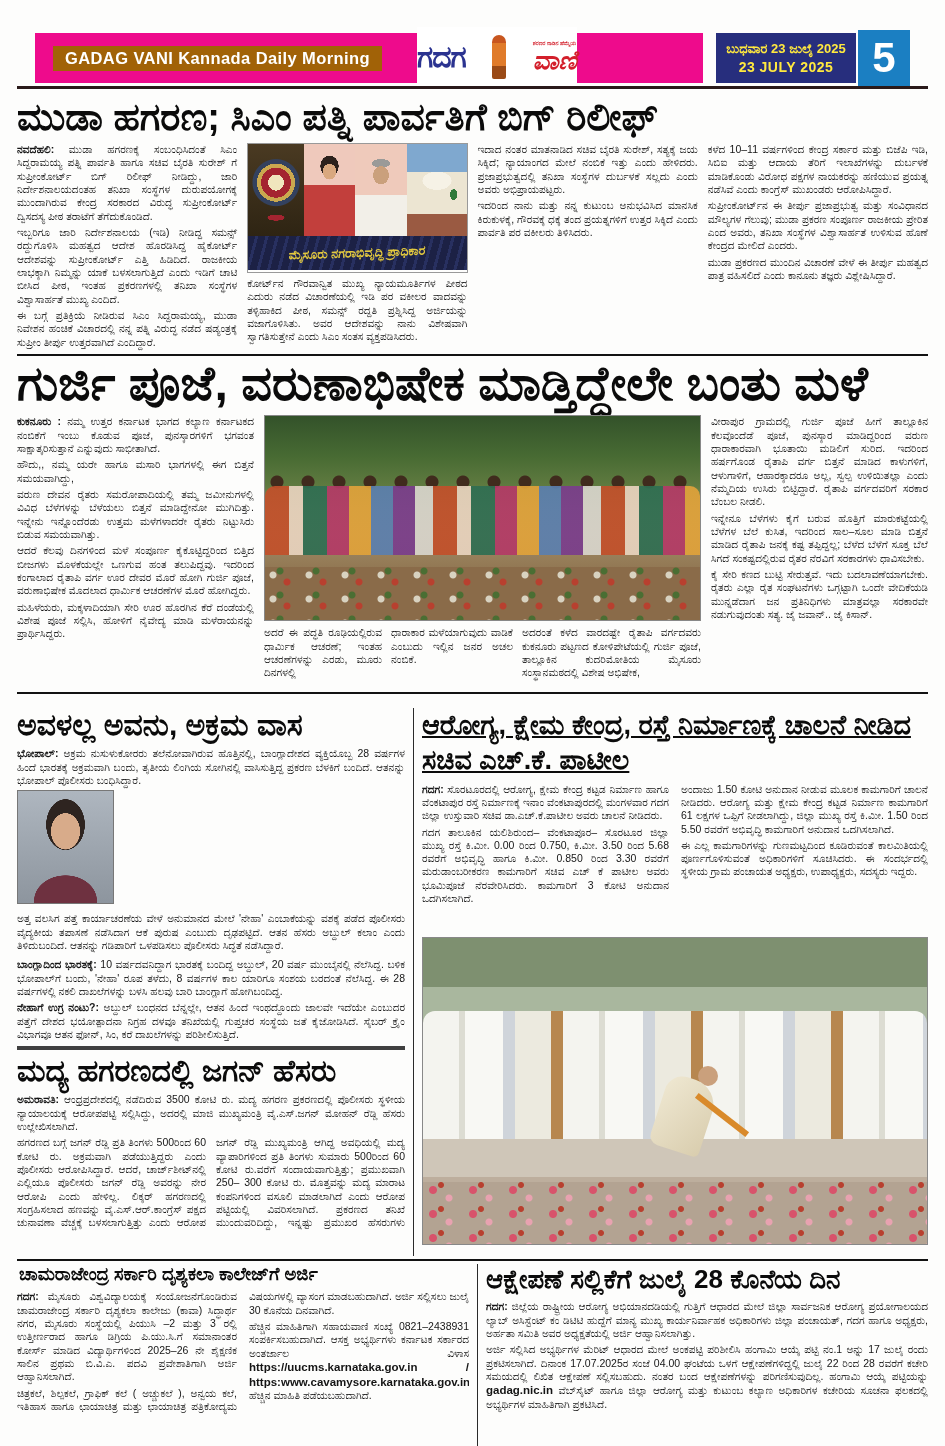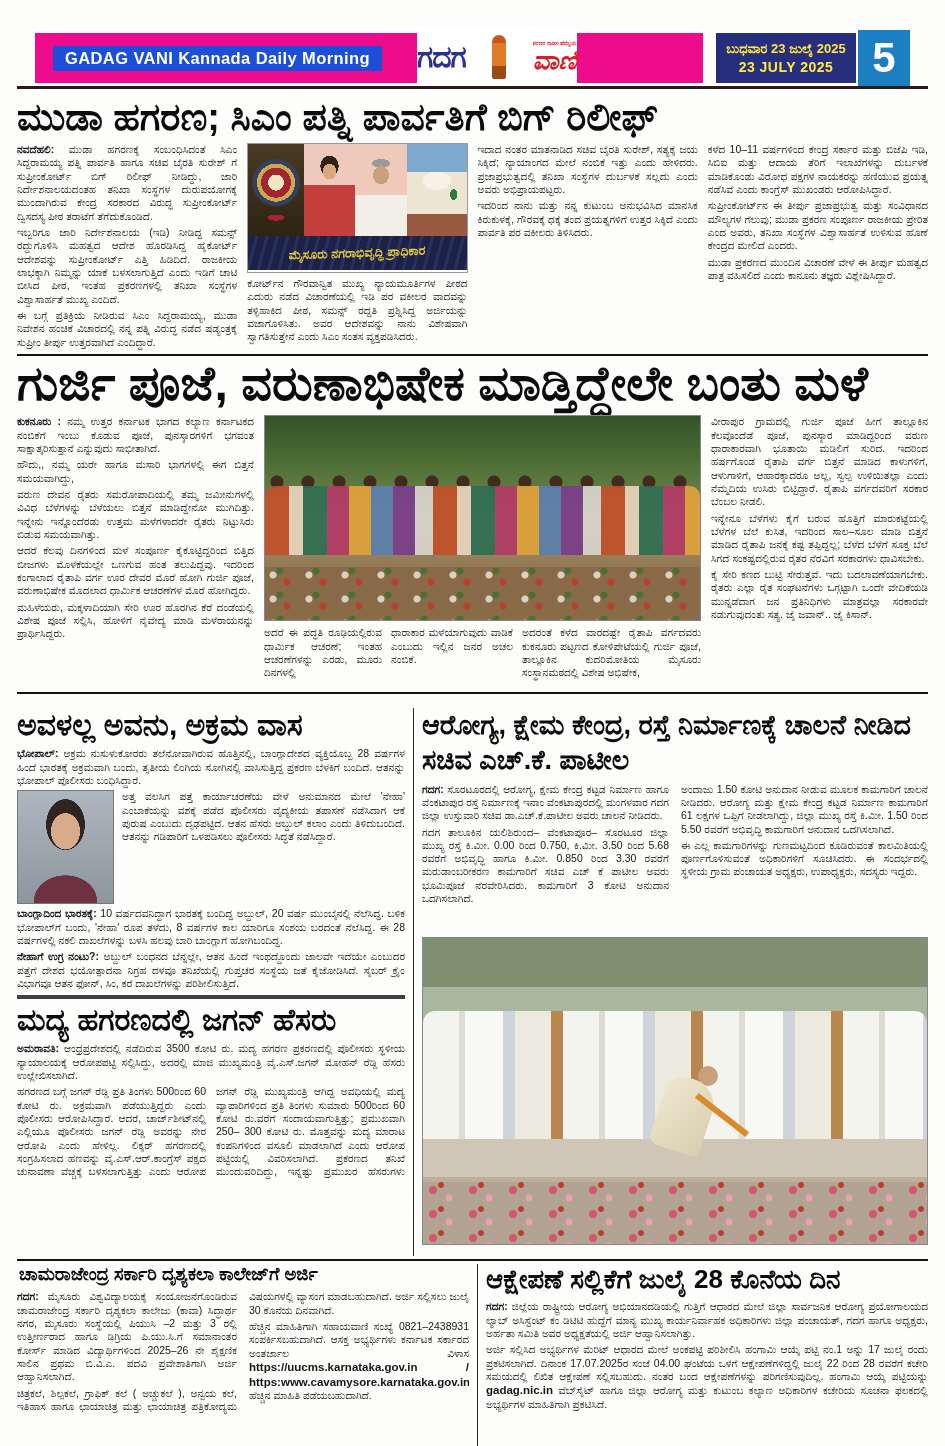--- a/index.html
+++ b/index.html
@@ -2,21 +2,21 @@
 <html><head>
 <meta charset="utf-8">
 <style>
   html,body{margin:0;padding:0;background:#e8e8e8;}
   .page{width:945px;height:1446px;margin:0 auto;background:#fdfdfc;position:relative;
         font-family:"Liberation Sans","DejaVu Sans",sans-serif;color:#151515;
         padding:0 17px;box-sizing:border-box;overflow:hidden;}
   
   .masthead{position:relative;height:92px;}
   .pink-bar{position:absolute;left:18px;top:33px;width:668px;height:50px;background:#ee0b8c;}
-  .navy-label{position:absolute;left:36px;top:46px;background:#1d4ed8;color:#fff;
+  .navy-label{position:absolute;left:36px;top:46px;background:#a16207;color:#fff;
       font-weight:bold;font-size:16.5px;padding:3px 12px;letter-spacing:.4px;white-space:nowrap;}
   .logo-box{position:absolute;left:400px;top:27px;width:160px;height:60px;background:#fff;
       display:flex;align-items:center;justify-content:space-between;gap:3px;}
   .logo-gadag{color:#2b3390;font-size:30px;font-weight:800;letter-spacing:-1px;}
   .statue{width:14px;height:44px;background:linear-gradient(180deg,#c8561f 0 18%,#e07b2a 18% 70%,#9a4a16 70% 100%);
       border-radius:7px 7px 2px 2px;}
   .logo-right{display:flex;flex-direction:column;line-height:1;}
   .logo-tagline{color:#d31f2b;font-size:5.5px;font-weight:bold;}
   .logo-vani{color:#d31f2b;font-size:26px;font-weight:800;font-style:italic;}
   .date-box{position:absolute;right:72px;top:33px;width:140px;height:50px;background:#272e7d;
@@ -24,21 +24,21 @@
       justify-content:center;gap:2px;}
   .date-kn{font-size:13px;} .date-en{font-size:14px;letter-spacing:.5px;}
   .page-num{position:absolute;right:18px;top:30px;width:52px;height:56px;background:#1b7fc2;
       color:#fff;font-size:42px;font-weight:800;display:flex;align-items:center;justify-content:center;}
   .header-rule{position:absolute;left:0;top:86px;width:100%;height:3px;background:#2a1a1a;}
   
   h1,h2,h3,h4{margin:0;font-weight:800;color:#0b0b0b;}
   .h-muda{font-size:38px;line-height:1.08;margin:5px 0 5px;}
   .h-gurji{font-size:48px;line-height:1.05;margin:2px 0 6px;}
   .h-aval{font-size:30px;margin:0 0 4px;}
-  .h-patil{font-size:27px;line-height:1.28;margin:0 0 5px;}
+  .h-patil{font-size:27px;line-height:1.28;margin:0 0 5px;text-decoration:underline;}
   .h-jagan{font-size:30px;margin:0 0 4px;}
   .h-college{font-size:18px;margin:0 2px 5px;}
   .h-objection{font-size:26px;margin:0 0 5px;}
   p{margin:0 0 3px;font-size:10.5px;line-height:1.27;text-align:justify;}
   .dl,.subhead{font-weight:bold;}
   .bold-url{font-weight:bold;font-size:11.5px;}
   .hrule{border:none;border-top:2px solid #121212;margin:3px 0;}
   .vrule{width:1px;background:#2a2a2a;}
   
   .muda-body{display:grid;grid-template-columns:repeat(4,1fr);gap:10px;height:208px;overflow:hidden;}
@@ -80,21 +80,21 @@
         radial-gradient(circle at 8px 8px,#d8d2c0 0 3px,transparent 4px),
         radial-gradient(circle at 22px 15px,#b8402f 0 3px,transparent 4px),
         radial-gradient(circle at 15px 4px,#4a6e33 0 3px,transparent 4px);
       background-size:36px 24px;background-color:#8a6b49;}
   .gurji-under{display:grid;grid-template-columns:118px 122px 1fr;gap:9px;margin-top:5px;height:58px;overflow:hidden;}
   .gurji-col{height:274px;overflow:hidden;}
   
   .row3{display:flex;gap:8px;height:548px;overflow:hidden;margin-top:14px;}
   .row3-left{width:388px;overflow:hidden;}
   .row3-right{flex:1;display:flex;flex-direction:column;overflow:hidden;}
-  .aval-mid{display:flex;gap:8px;margin:2px 0 3px;}
+  .aval-mid{display:flex;gap:8px;margin:2px 0 3px;flex-direction:column;}
   .aval-photo{width:95px;height:112px;flex:none;border:1px solid #777;background-image:
       radial-gradient(ellipse 24px 30px at 50% 36%, #d8ab8a 0 60%, transparent 61%),
       radial-gradient(ellipse 32px 42px at 50% 30%, #2e2420 0 60%, transparent 61%),
       radial-gradient(ellipse 52px 42px at 50% 98%, #6e3140 0 60%, transparent 61%),
       linear-gradient(#aeb6bf,#8d959e);}
   .jagan-sec{border-top:4px solid #404040;margin-top:5px;padding-top:4px;}
   .cols2{display:grid;grid-template-columns:1fr 1fr;gap:10px;overflow:hidden;}
   .jagan-cols{height:96px;}
   .patil-cols{column-count:2;column-gap:12px;height:150px;overflow:hidden;}
   .patil-photo{height:306px;margin-top:4px;position:relative;border:1px solid #888;overflow:hidden;background:

